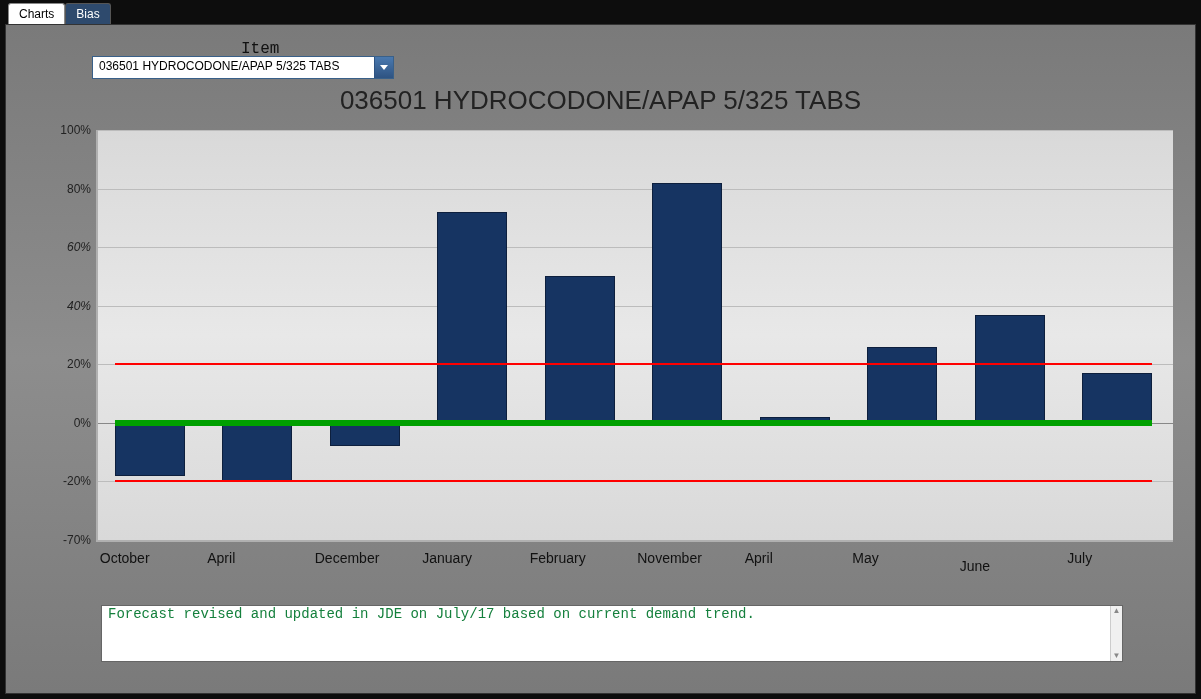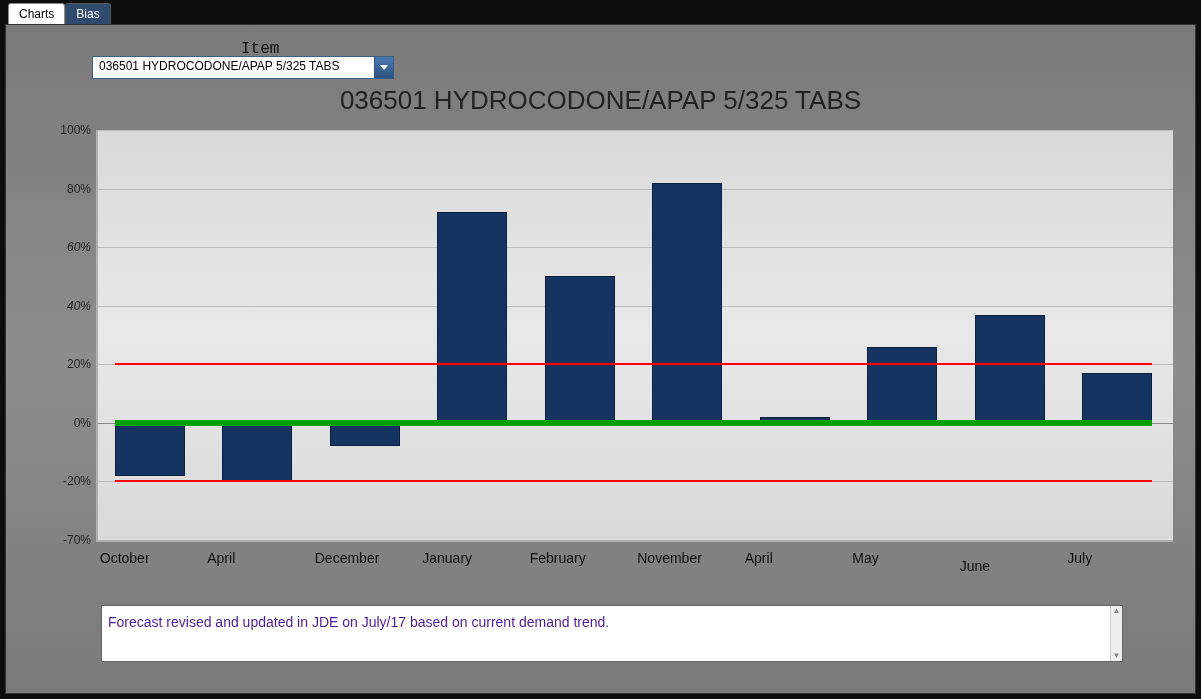--- a/index.html
+++ b/index.html
@@ -149,24 +149,25 @@
 .notes-wrap{
   position:absolute;
   left:95px;top:580px;
   width:1020px;height:55px;
   display:flex;
   border:1px solid #666;
   background:#fff;
 }
 .notes-text{
   flex:1;
-  padding:8px 6px;
+  padding:0 6px;
   font-size:14px;
-  color:#4c1d95;
+  color:#15803d;
   white-space:pre-wrap;
+  font-family:Liberation Mono, monospace;
 }
 .notes-scroll{
   width:11px;
   background:#f0f0f0;
   border-left:1px solid #ccc;
   display:flex;flex-direction:column;
   justify-content:space-between;
   align-items:center;
 }
 .notes-scroll .arrow{

